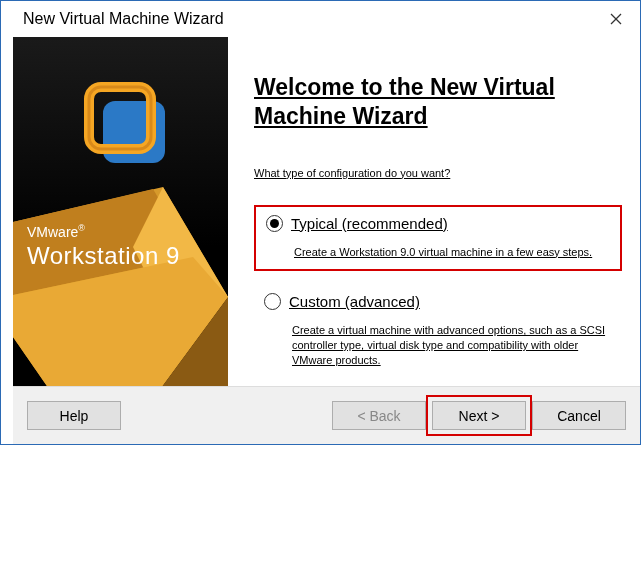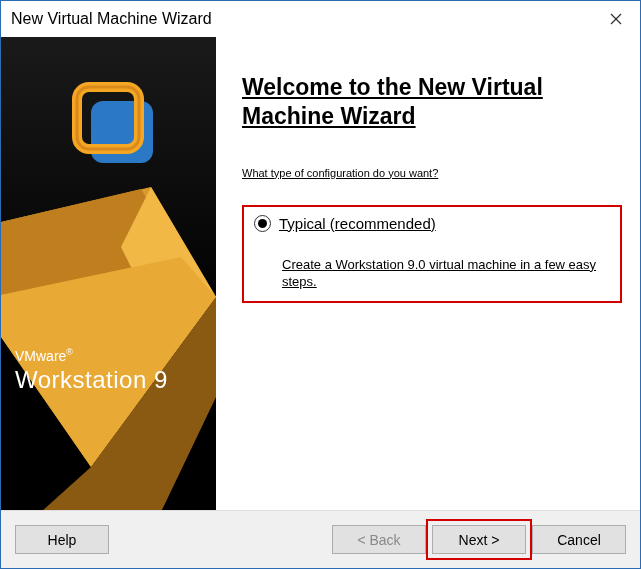--- a/index.html
+++ b/index.html
@@ -5,26 +5,27 @@
   * { box-sizing: border-box; }
   body {
     margin: 0;
     padding: 0;
     font-family: "Segoe UI", Tahoma, sans-serif;
     font-size: 15px;
     background: #fff;
   }
   .window {
     width: 641px;
-    height: 569px;
+    height: 445px;
     border: 1px solid #2b6ab5;
     display: flex;
     flex-direction: column;
     background: #fff;
     position: relative;
+    padding-left: 12px;
   }
   .titlebar {
     height: 36px;
     display: flex;
     align-items: center;
     justify-content: space-between;
     padding: 0 0 0 10px;
     font-size: 16px;
     color: #000;
     background: #fff;
@@ -111,22 +112,22 @@
     cursor: pointer;
     flex-shrink: 0;
   }
   .radio .dot {
     width: 9px; height: 9px; border-radius: 50%; background: #000;
     display: none;
   }
   .radio.checked .dot { display: block; }
   .opt-label { font-size: 15px; color: #000; }
   .opt-desc {
-    margin: 24px 4px 0 28px;
-    font-size: 13px;
+    margin: 13px 4px 0 28px;
+    font-size: 11px;
     color: #000;
     line-height: 1.35;
   }
   .footer {
     height: 58px;
     background: #f0f0f0;
     border-top: 1px solid #ddd;
     display: flex;
     align-items: center;
     padding: 0 14px;
@@ -202,20 +203,27 @@
       <div class="option highlight">
         <div class="opt-head">
           <span class="radio checked">
               <span class="dot"></span>
             </span>
           <span class="opt-label">Typical (recommended)</span>
         </div>
         <div class="opt-desc">Create a Workstation 9.0 virtual machine in a few easy steps.</div>
       </div>
 
+      <div class="option">
+        <div class="opt-head">
+          <span class="radio"></span>
+          <span class="opt-label">Custom (advanced)</span>
+        </div>
+        <div class="opt-desc">Create a virtual machine with advanced options, such as a SCSI controller type, virtual disk type and compatibility with older VMware products.</div>
+      </div>
     </div>
 
   </div>
 
   <div class="footer">
     <button class="btn">Help</button>
     <span class="spacer"></span>
     <button class="btn disabled">&lt; Back</button>
     <span class="btn-wrap highlight">
       <button class="btn">Next &gt;</button>

